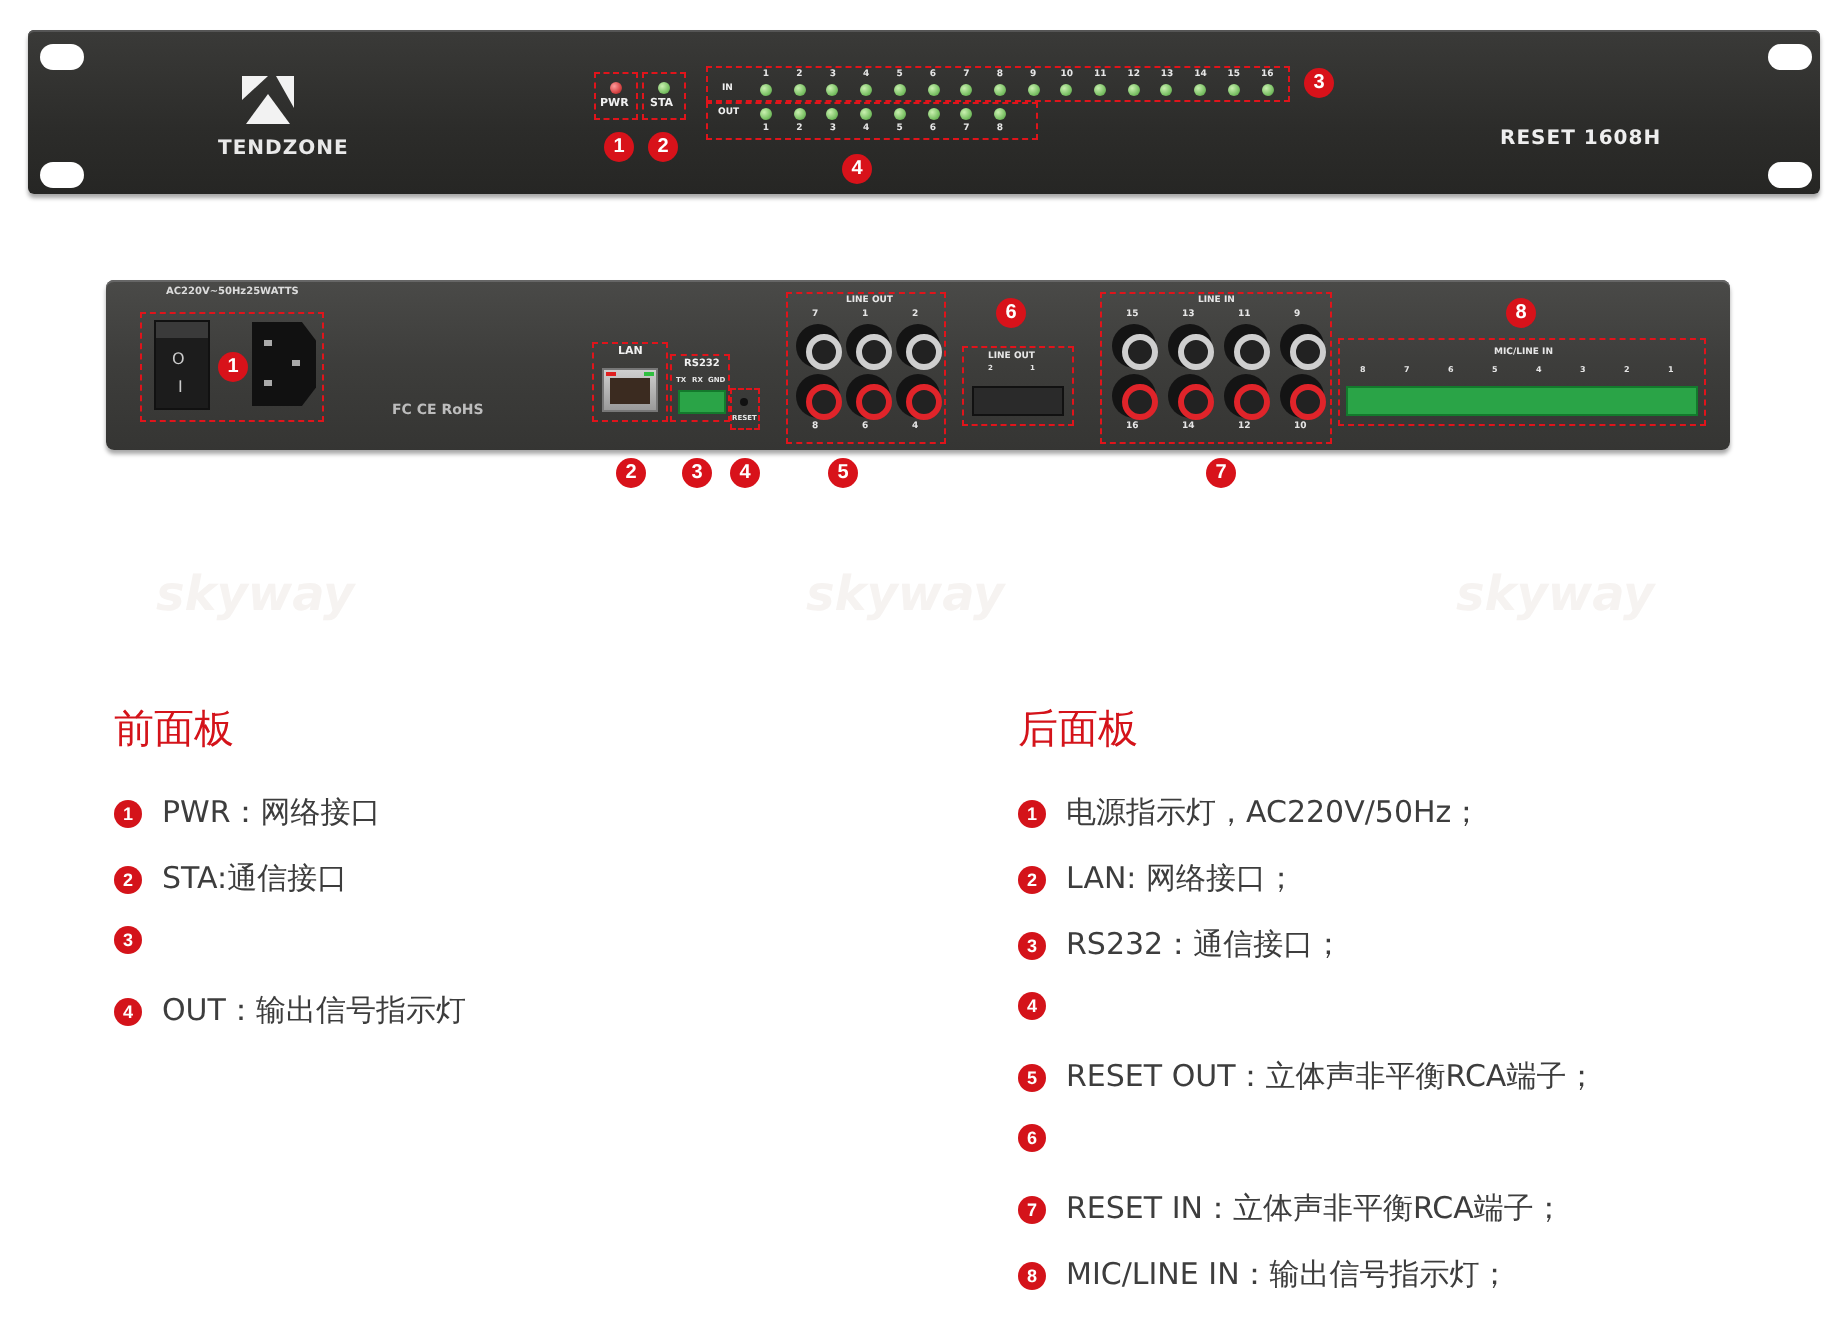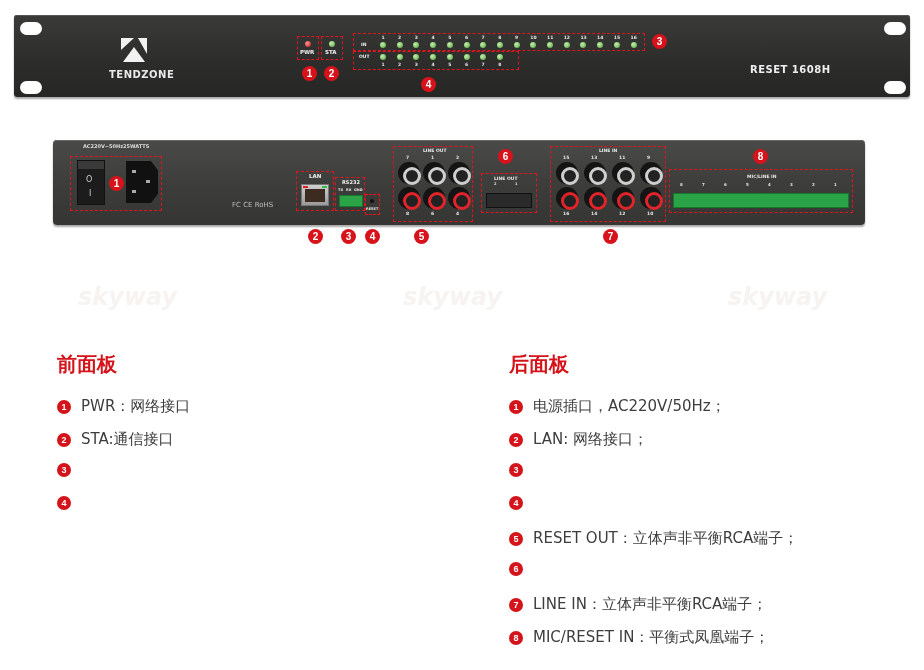--- a/index.html
+++ b/index.html
@@ -64,30 +64,30 @@
   .terminal-black { position: absolute; background: #2a2a2a; border: 1px solid #111; }
   .rca {
     position: absolute; width: 22px; height: 22px; border-radius: 50%;
     background: #141414;
   }
   .rca::after {
     content: ""; position: absolute; left: 5px; top: 5px; width: 12px; height: 12px; border-radius: 50%;
     border: 3px solid #cfcfcf; background: #222;
   }
   .rca.red::after { border-color: #e0242a; }
-  .cert { position: absolute; color: #bdbdbd; font-size: 7px; font-weight: normal; margin-left: 36px; }
+  .cert { position: absolute; color: #bdbdbd; font-size: 7px; font-weight: bold; }
 
   
   .watermark {
     position: absolute; color: #f6f3f1; font-size: 24px; font-style: italic; font-weight: bold;
   }
 
   
   .section-title {
-    position: absolute; color: #d4131a; font-size: 20px; font-weight: bold;
+    position: absolute; color: #d4131a; font-size: 20px; font-weight: normal;
   }
   .item {
     position: absolute; display: flex; align-items: center; color: #3d3d3d; font-size: 15px;
     white-space: nowrap;
   }
   .num {
     width: 14px; height: 14px; border-radius: 50%; background: #d4131a; color: #fff;
     font-size: 9px; font-weight: bold; text-align: center; line-height: 14px; margin-right: 10px;
     flex: 0 0 auto; font-family: "Liberation Sans", sans-serif;
   }
@@ -300,47 +300,49 @@
     </div>
     <div class="item" style="left: 57px; top: 430px;">
       <span class="num">2</span>
       <span>STA:通信接口</span>
     </div>
     <div class="item" style="left: 57px; top: 463px;">
       <span class="num">3</span>
     </div>
     <div class="item" style="left: 57px; top: 496px;">
       <span class="num">4</span>
+      <span>OUT：输出信号指示灯</span>
     </div>
   </div>
 
 <div class="section-title" style="left:509px;top:351px;">后面板</div>
 <div id="rear-list">
     <div class="item" style="left: 509px; top: 397px;">
       <span class="num">1</span>
-      <span>电源插口，AC220V/50Hz；</span>
+      <span>电源指示灯，AC220V/50Hz；</span>
     </div>
     <div class="item" style="left: 509px; top: 430px;">
       <span class="num">2</span>
       <span>LAN: 网络接口；</span>
     </div>
     <div class="item" style="left: 509px; top: 463px;">
       <span class="num">3</span>
+      <span>RS232：通信接口；</span>
     </div>
     <div class="item" style="left: 509px; top: 496px;">
       <span class="num">4</span>
     </div>
     <div class="item" style="left: 509px; top: 529px;">
       <span class="num">5</span>
       <span>RESET OUT：立体声非平衡RCA端子；</span>
     </div>
     <div class="item" style="left: 509px; top: 562px;">
       <span class="num">6</span>
     </div>
     <div class="item" style="left: 509px; top: 595px;">
       <span class="num">7</span>
-      <span>LINE IN：立体声非平衡RCA端子；</span>
+      <span>RESET IN：立体声非平衡RCA端子；</span>
     </div>
     <div class="item" style="left: 509px; top: 628px;">
       <span class="num">8</span>
-      <span>MIC/RESET IN：平衡式凤凰端子；</span>
+      <span>MIC/LINE IN：输出信号指示灯；</span>
     </div>
   </div>
 
 </body></html>

